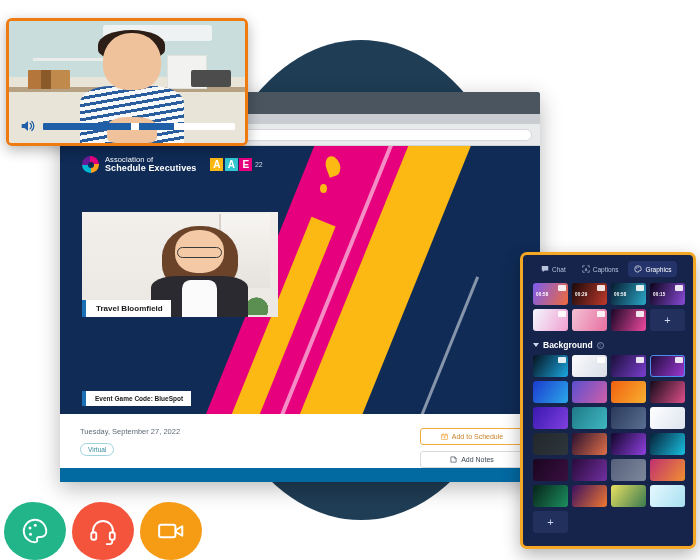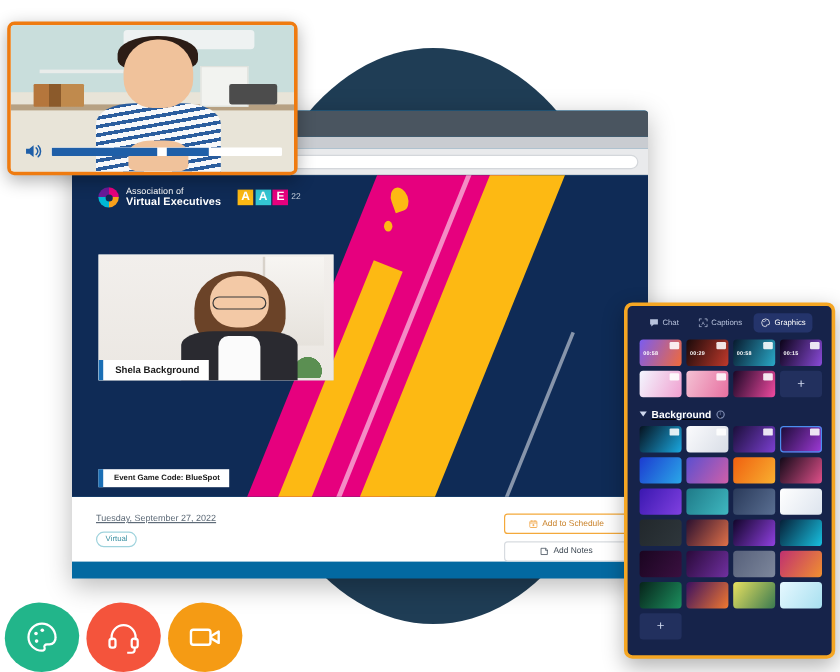--- a/index.html
+++ b/index.html
@@ -118,21 +118,21 @@
   .woman .hair-b{ position:absolute; left:6%; top:2%; width:88%; height:70%; background:#6b4328; border-radius:48% 48% 40% 40%;}
   .woman .head{ position:absolute; left:22%; top:6%; width:56%; height:46%; background:#f3c9a6; border-radius:48% 48% 45% 45%;}
   .woman .glass{ position:absolute; left:24%; top:24%; width:52%; height:12%;
       border:1.4px solid #3a3a3a; border-radius:6px; background:transparent;}
   .woman .body{ position:absolute; left:-6%; bottom:0; width:112%; height:44%; background:#2a2a30; border-radius:28% 28% 0 0;}
   .woman .shirt{ position:absolute; left:30%; bottom:0; width:40%; height:40%; background:#fbfbfb; border-radius:24% 24% 0 0;}
 
   
   .session { padding:12px 16px 0 20px; display:flex; justify-content:space-between; background:#fff; }
   .s-title { font-size:12.5px; color:#2b2b2b; font-weight:400; margin-bottom:5px; letter-spacing:.1px; }
-  .s-meta { font-size:7.5px; color:#5e6b78; line-height:1.55;text-decoration:underline; }
+  .s-meta { font-size:7.5px; color:#5e6b78; line-height:1.55; }
   .pill { display:inline-block; margin-top:4px; border:1px solid #9fd3dd; color:#3a8fa0;
       border-radius:9px; font-size:6.5px; padding:2px 7px; }
   .s-actions { display:flex; flex-direction:column; gap:6px; padding-top:2px; }
   .act-btn { width:104px; height:17px; border-radius:3px; background:#fff;
       display:flex; align-items:center; justify-content:center; gap:4px;
       font-size:7px; border:1px solid #d7dbe0; color:#3c4752; }
   .act-btn.orange { border-color:#f4a93b; color:#c9822a; }
 
   
   .selfview {
@@ -167,21 +167,21 @@
       padding:4px 6px; border-radius:4px; }
   .gp-tab.active { background:#24346b; color:#ffffff; }
   .gp-body { padding:2px 8px 0 10px; }
   .thumb-grid { display:grid; grid-template-columns:repeat(4,1fr); gap:4px; }
   .th { height:22px; border-radius:3px; position:relative; overflow:hidden; background:#22305e; }
   .th .badge { position:absolute; right:2px; top:1.5px; width:8px; height:6px; border-radius:1px;
       background:rgba(255,255,255,.88); }
   .th .dur { position:absolute; left:3px; top:50%; transform:translateY(-50%);
       font-size:4.5px; color:#fff; font-weight:bold; letter-spacing:.2px; }
   .th.plus { display:flex; align-items:center; justify-content:center; color:#cfd8ee; font-size:11px; background:#22305e;}
-  .sec-head { display:flex; align-items:center; gap:4px; margin:9px 0 5px 0;text-decoration:underline; }
+  .sec-head { display:flex; align-items:center; gap:4px; margin:9px 0 5px 0; }
   .sec-head .chev { width:0;height:0;border-left:3px solid transparent;border-right:3px solid transparent;border-top:4px solid #cfd8ee;}
   .sec-head .lbl { font-size:8.5px; font-weight:bold; color:#ffffff; }
   .sec-head .info { width:7px;height:7px;border-radius:50%;border:1px solid #7d8bb0;color:#7d8bb0;
       font-size:5px; display:flex;align-items:center;justify-content:center; }
   .bg-grid { display:grid; grid-template-columns:repeat(4,1fr); gap:4px; }
   .bgth { height:22px; border-radius:3px; position:relative; overflow:hidden; }
   .bgth.sel { outline:1.5px solid #4b8ef0; outline-offset:-1.5px; }
   .bgth .badge { position:absolute; right:2px; top:1.5px; width:8px; height:6px; border-radius:1px;
       background:rgba(255,255,255,.88); }
   .bgth.plus { display:flex; align-items:center; justify-content:center; color:#cfd8ee; font-size:11px; background:#22305e;}
@@ -223,21 +223,21 @@
         <div class="shape diag-white2"></div>
         <div class="shape blob1"></div>
         <div class="shape blob2"></div>
 
       </div>
 
       <div class="stage-logo">
         <div class="logo-mark"></div>
         <div class="logo-text">
           <div class="l1">Association of</div>
-          <div class="l2">Virtual Executives</div>
+          <div class="l2">Schedule Executives</div>
         </div>
         <div class="aae">
           <span class="a1">A</span>
           <span class="a2">A</span>
           <span class="e1">E</span>
           <span class="yr">22</span>
         </div>
       </div>
 
       <div class="tiles">
@@ -246,21 +246,21 @@
             <div class="win"></div>
               <div class="plant"></div>
             <div class="person woman">
                 <div class="hair-b"></div>
                 <div class="body"></div>
                 <div class="shirt"></div>
                 <div class="head"></div>
                 <div class="glass"></div>
               </div>
           </div>
-          <div class="nametag">Shela Background</div>
+          <div class="nametag">Travel Bloomfield</div>
         </div>
       </div>
 
       <div class="gamecode">Event Game Code: BlueSpot</div>
     </div>
 
     <div class="session">
       <div>
         <div class="s-meta">Tuesday, September 27, 2022</div>
         <div class="pill">Virtual</div>

